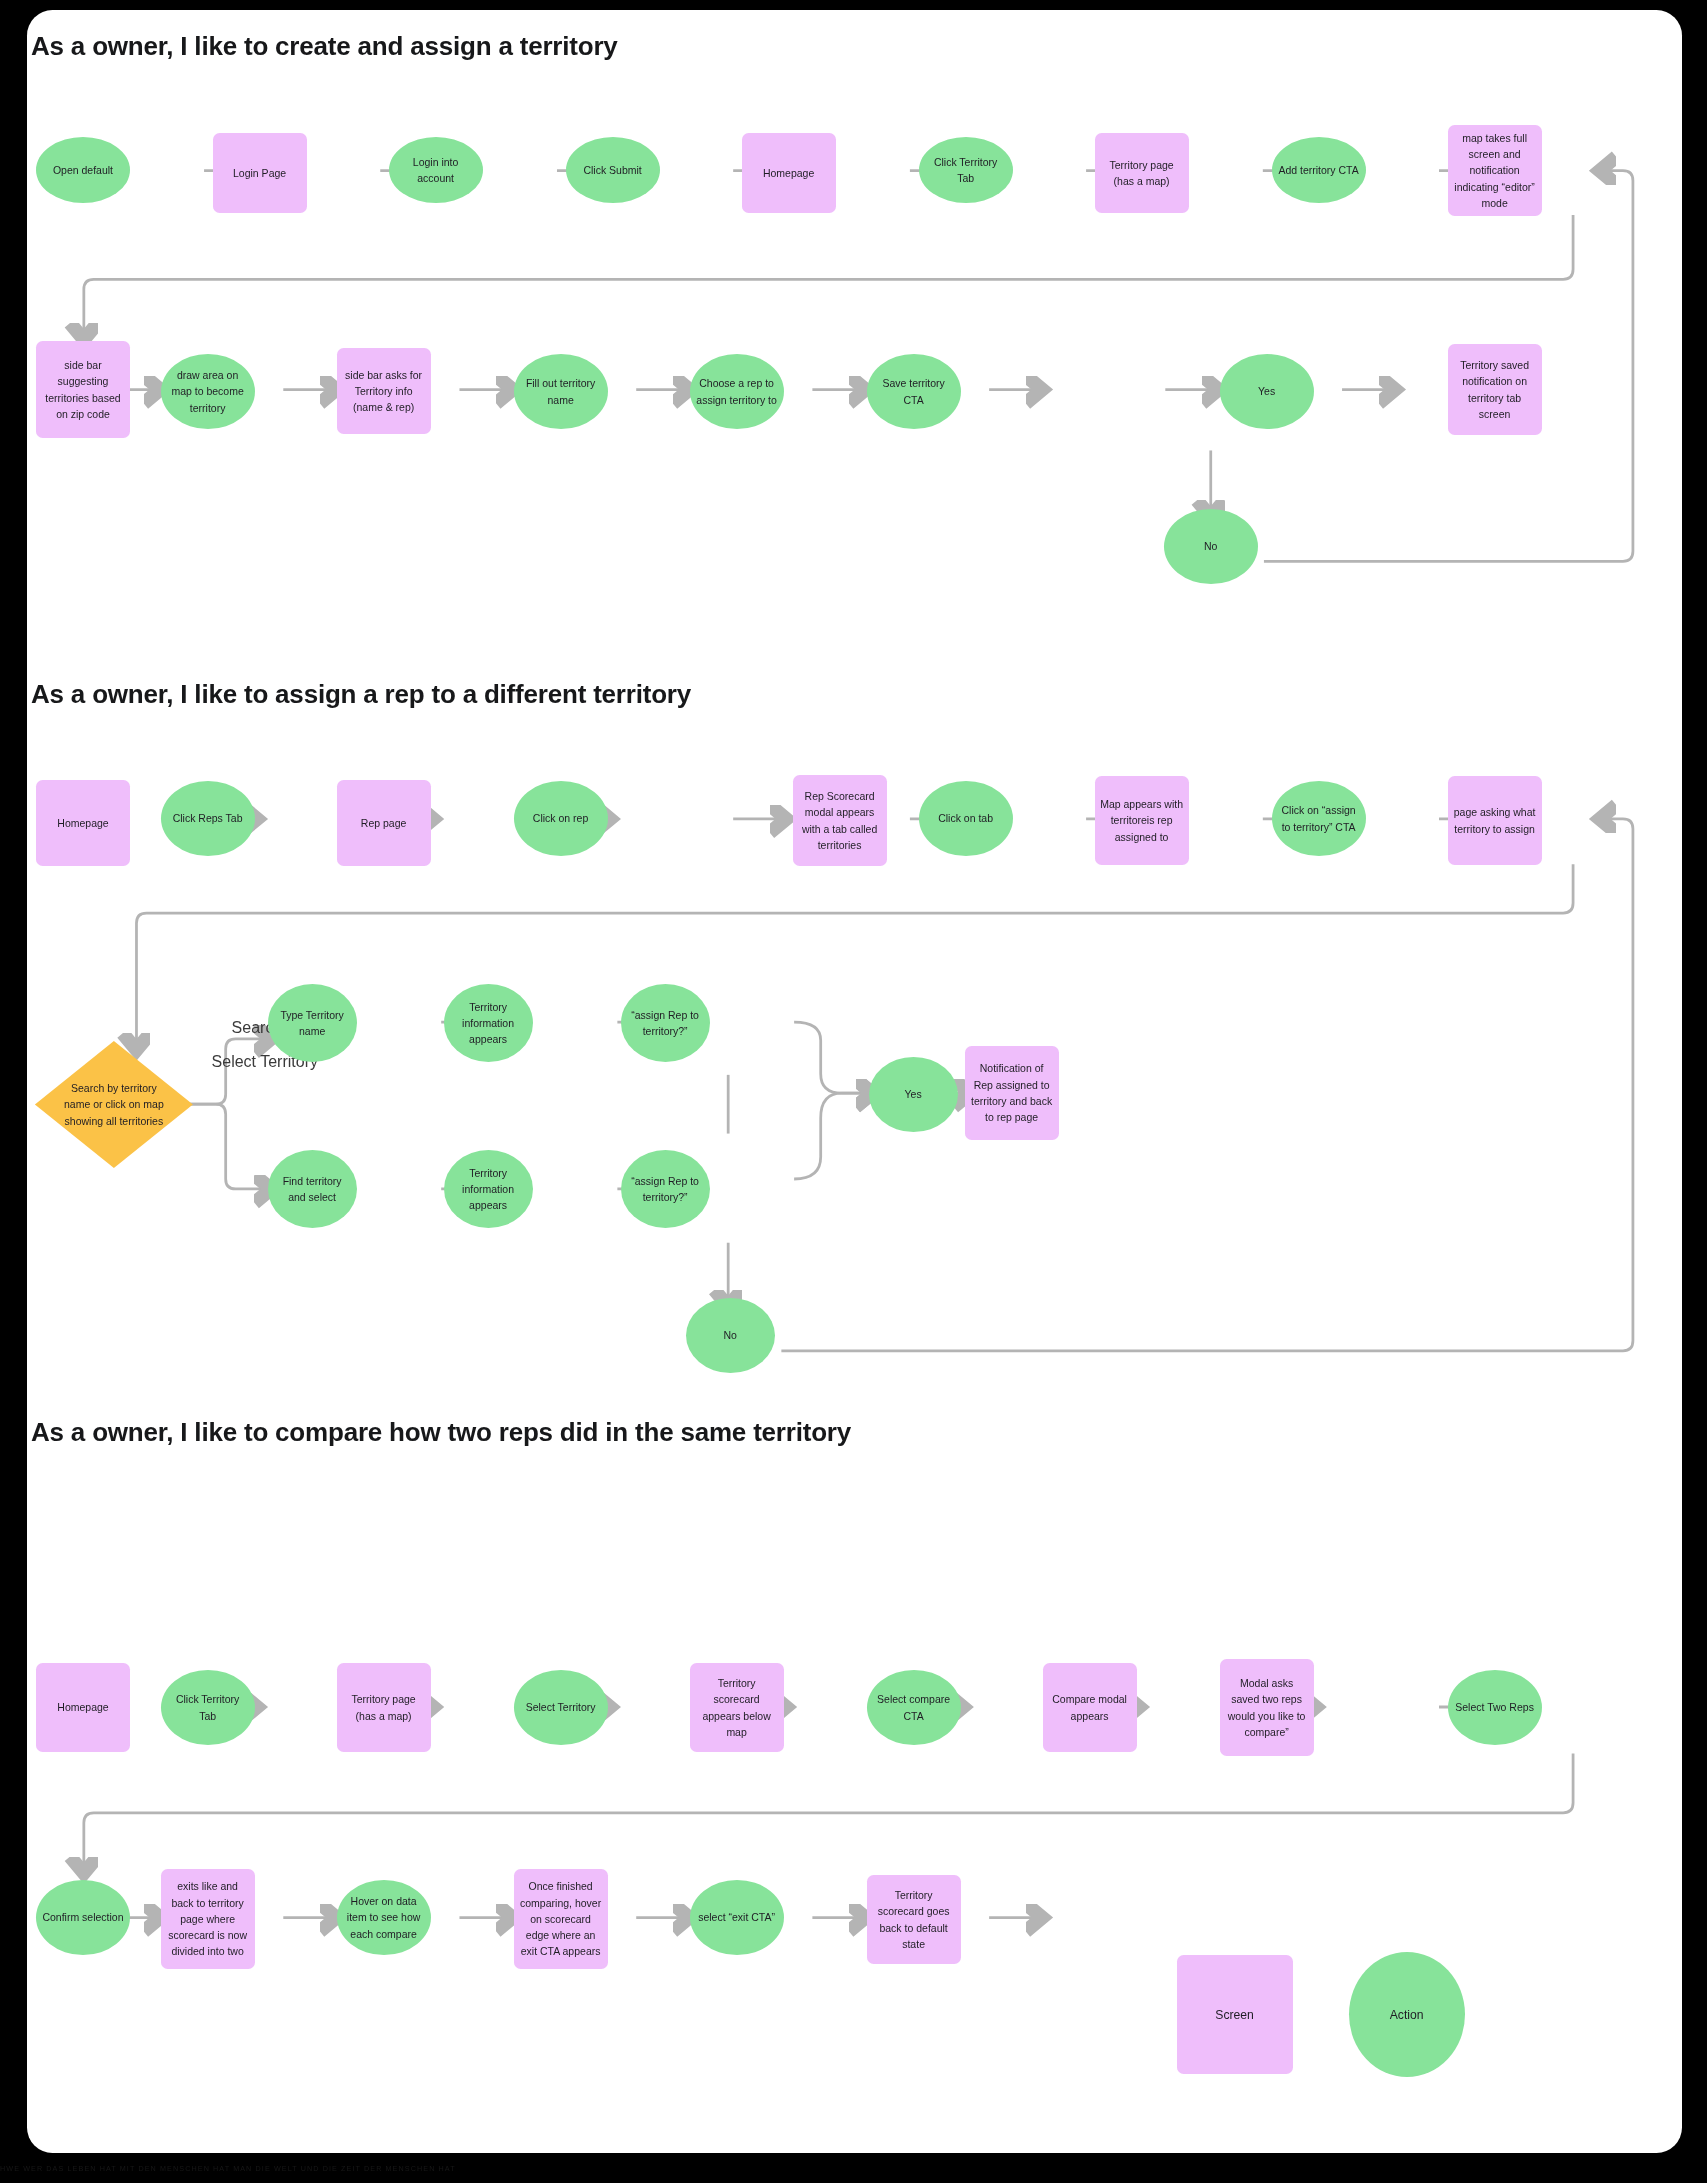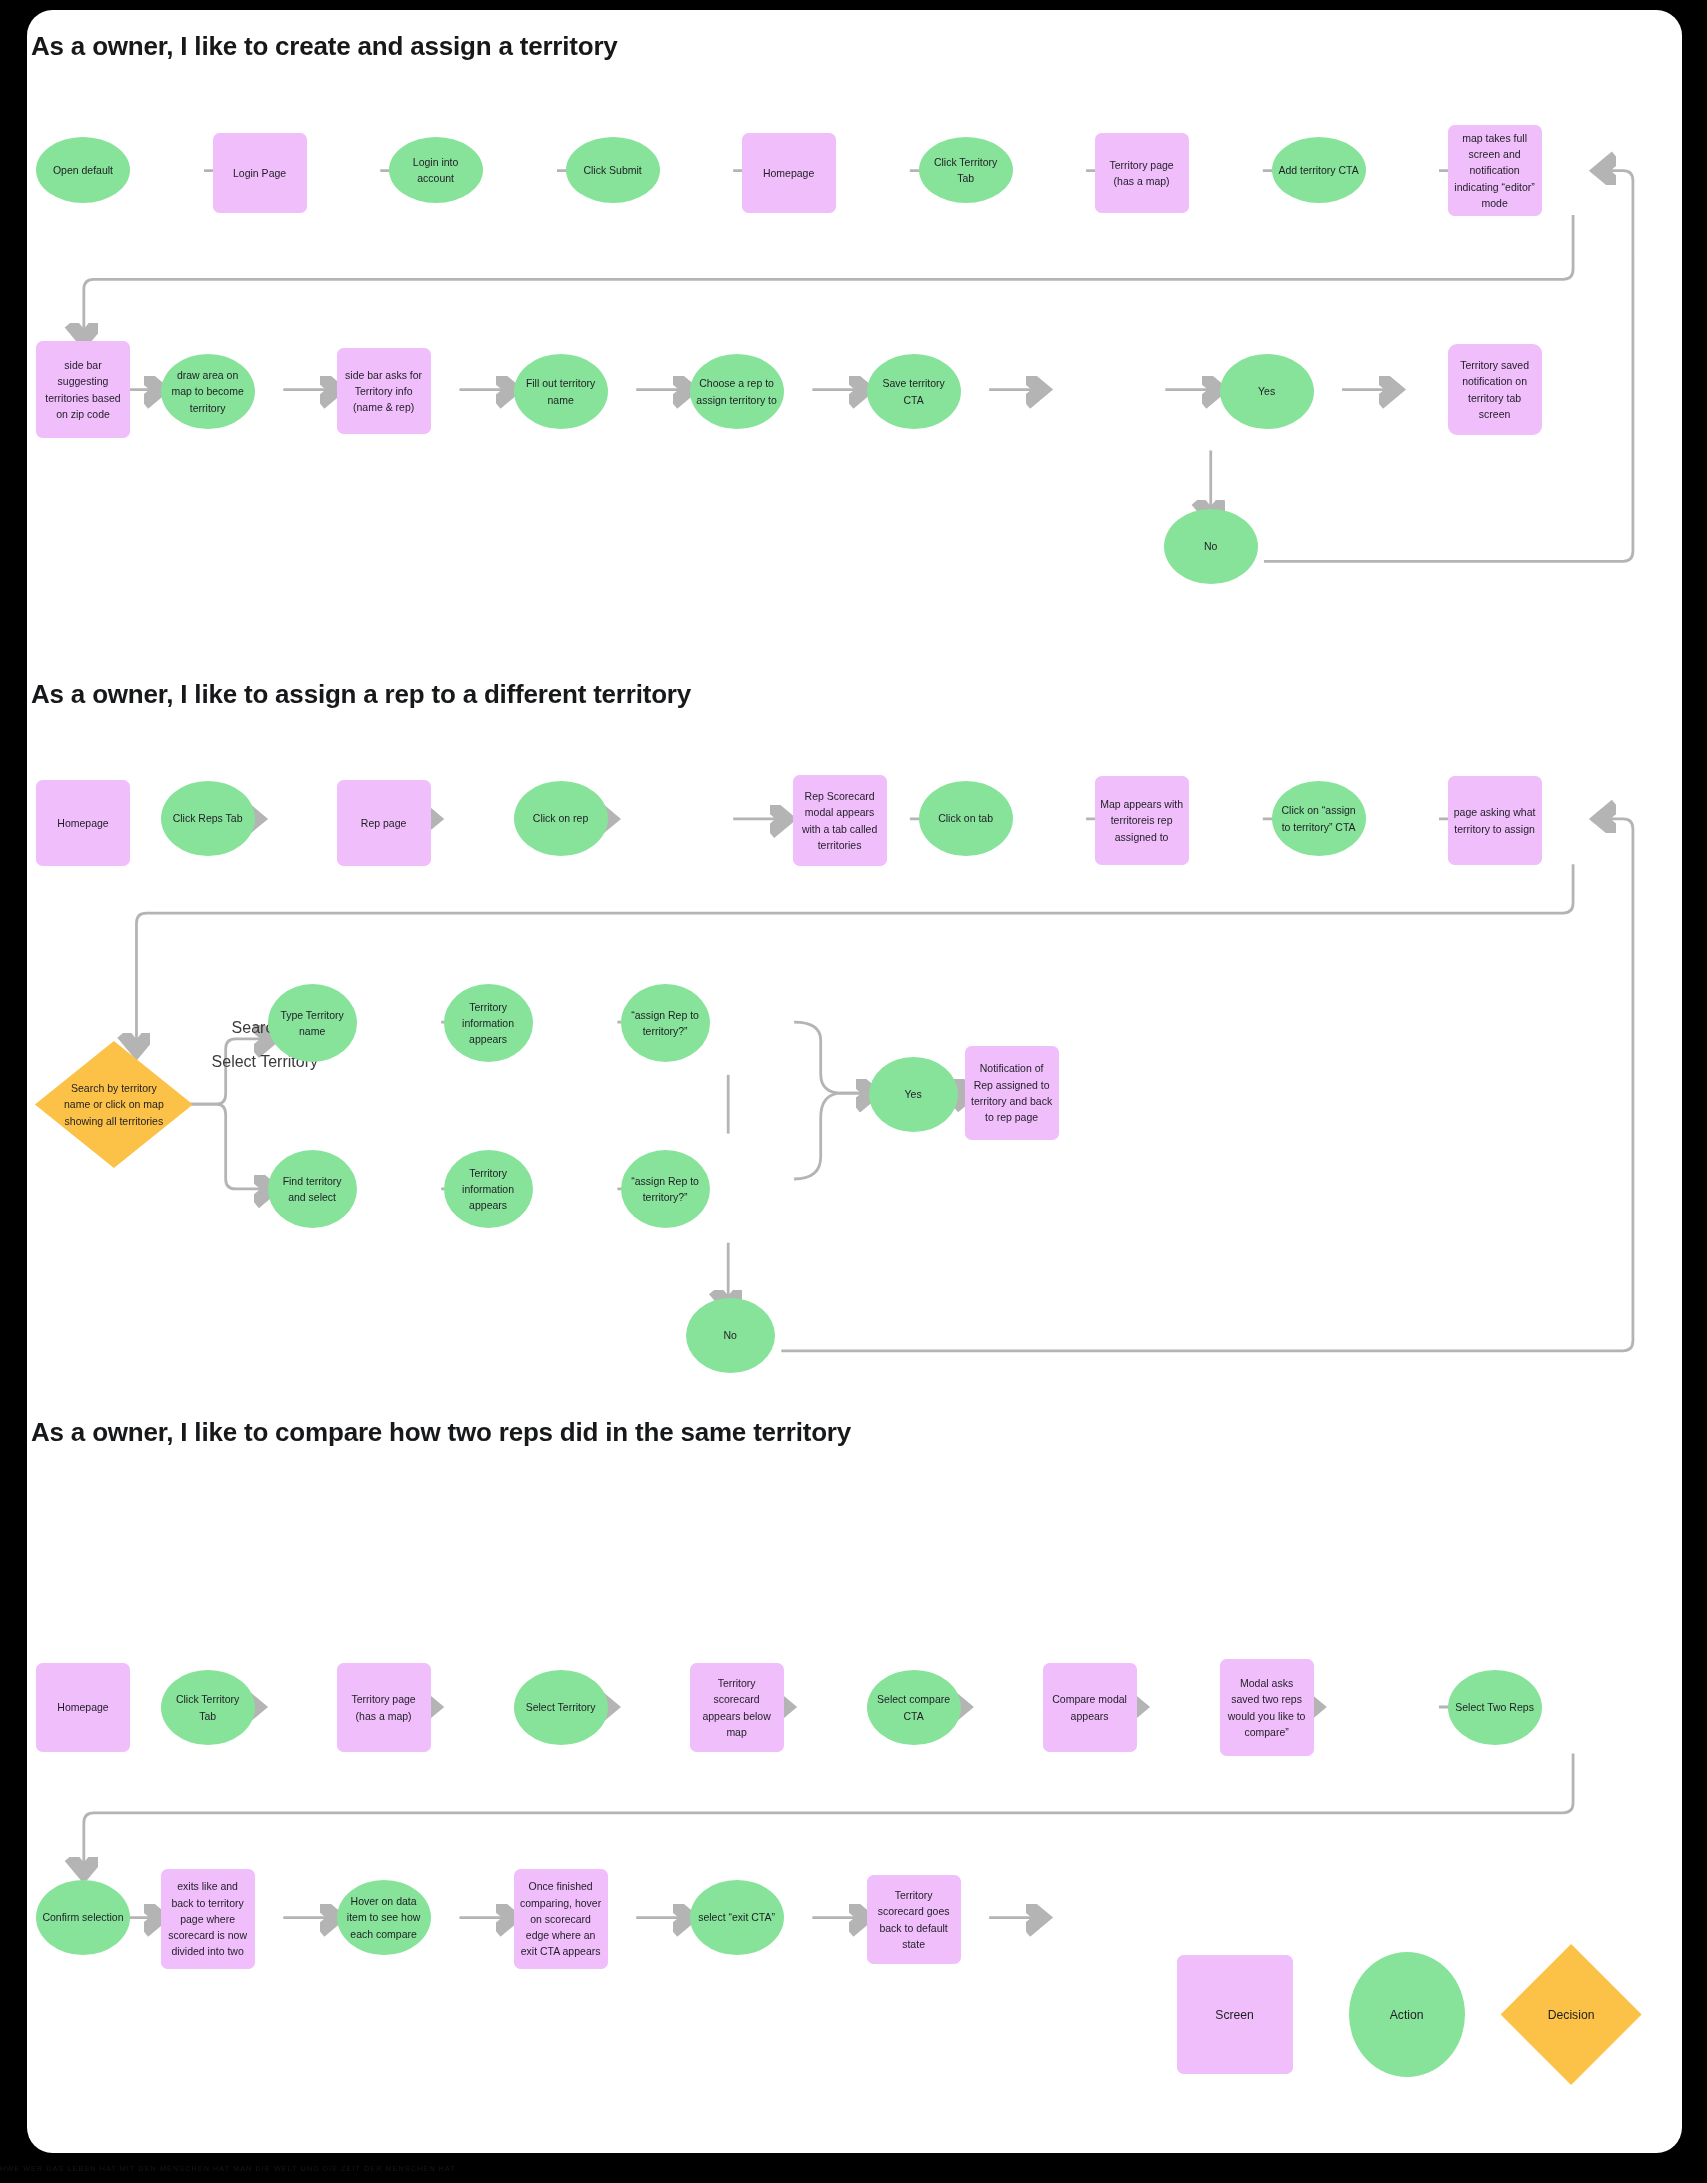--- a/index.html
+++ b/index.html
@@ -213,21 +213,21 @@
     <div class="node action" style="left:1245px; top:127px; width:94px; height:66px;">Add territory CTA</div>
     <div class="node screen" style="left:1421px; top:115px; width:94px; height:91px;">map takes full screen and notification indicating “editor” mode</div>
 
     <div class="node screen" style="left:9.4px; top:331px; width:94px; height:97px;">side bar suggesting territories based on zip code</div>
     <div class="node action" style="left:134px; top:344px; width:94px; height:75px;">draw area on map to become territory</div>
     <div class="node screen" style="left:310px; top:338px; width:94px; height:86px;">side bar asks for Territory info (name &amp; rep)</div>
     <div class="node action" style="left:487px; top:344px; width:94px; height:75px;">Fill out territory name</div>
     <div class="node action" style="left:663px; top:344px; width:94px; height:75px;">Choose a rep to assign territory to</div>
     <div class="node action" style="left:840px; top:344px; width:94px; height:75px;">Save territory CTA</div>
     <div class="node action" style="left:1193px; top:344px; width:94px; height:75px;">Yes</div>
-    <div class="node screen" style="left:1421px; top:334px; width:94px; height:91px;border-radius:9px;">Territory saved notification on territory tab screen</div>
+    <div class="node screen" style="left:1421px; top:334px; width:94px; height:91px;">Territory saved notification on territory tab screen</div>
     <div class="node action" style="left:1137px; top:499px; width:94px; height:75px;">No</div>
 
     <div class="section-title" style="left:4.4px; top:669px;">As a owner, I like to assign a rep to a different territory</div>
 
     <div class="node screen" style="left:9.4px; top:770px; width:94px; height:86px;">Homepage</div>
     <div class="node action" style="left:134px; top:771px; width:94px; height:75px;">Click Reps Tab</div>
     <div class="node screen" style="left:310px; top:770px; width:94px; height:86px;">Rep page</div>
     <div class="node action" style="left:487px; top:771px; width:94px; height:75px;">Click on  rep</div>
     <div class="node screen" style="left:766px; top:765px; width:94px; height:91px;">Rep Scorecard modal appears with a tab called territories</div>
     <div class="node action" style="left:892px; top:771px; width:94px; height:75px;">Click on tab</div>
@@ -272,22 +272,18 @@
     <div class="node screen" style="left:487px; top:1859px; width:94px; height:100px;">Once finished comparing, hover on scorecard edge where an exit CTA appears</div>
     <div class="node action" style="left:663px; top:1870px; width:94px; height:75px;">select “exit CTA”</div>
     <div class="node screen" style="left:840px; top:1865px; width:94px; height:89px;">Territory scorecard goes back to default state</div>
 
     <div class="legend-item" style="left:1150px; top:1945px; width:116px; height:119px; background:#efbefb; border-radius:6.6px;">
       <div class="legend-text">Screen</div>
     </div>
     <div class="legend-item" style="left:1322px; top:1942px; width:116px; height:125px; background:#87e39a; border-radius:50%;">
       <div class="legend-text">Action</div>
     </div>
-    <div class="legend-item" style="left:1474px; top:1934px; width:141px; height:141px;">
-      <div class="diamond-shape"></div>
-      <div class="legend-text">Decision</div>
-    </div>
 
   </div>
 
   <div id="bottom-strip">HWE WER DAS LEBEN HAT MIT DEN MENSCHEN HAT MAN DIE WELT UND DIE ZEIT DER MENSCHEN HAT</div>
 </div>
 
 
 </body></html>

